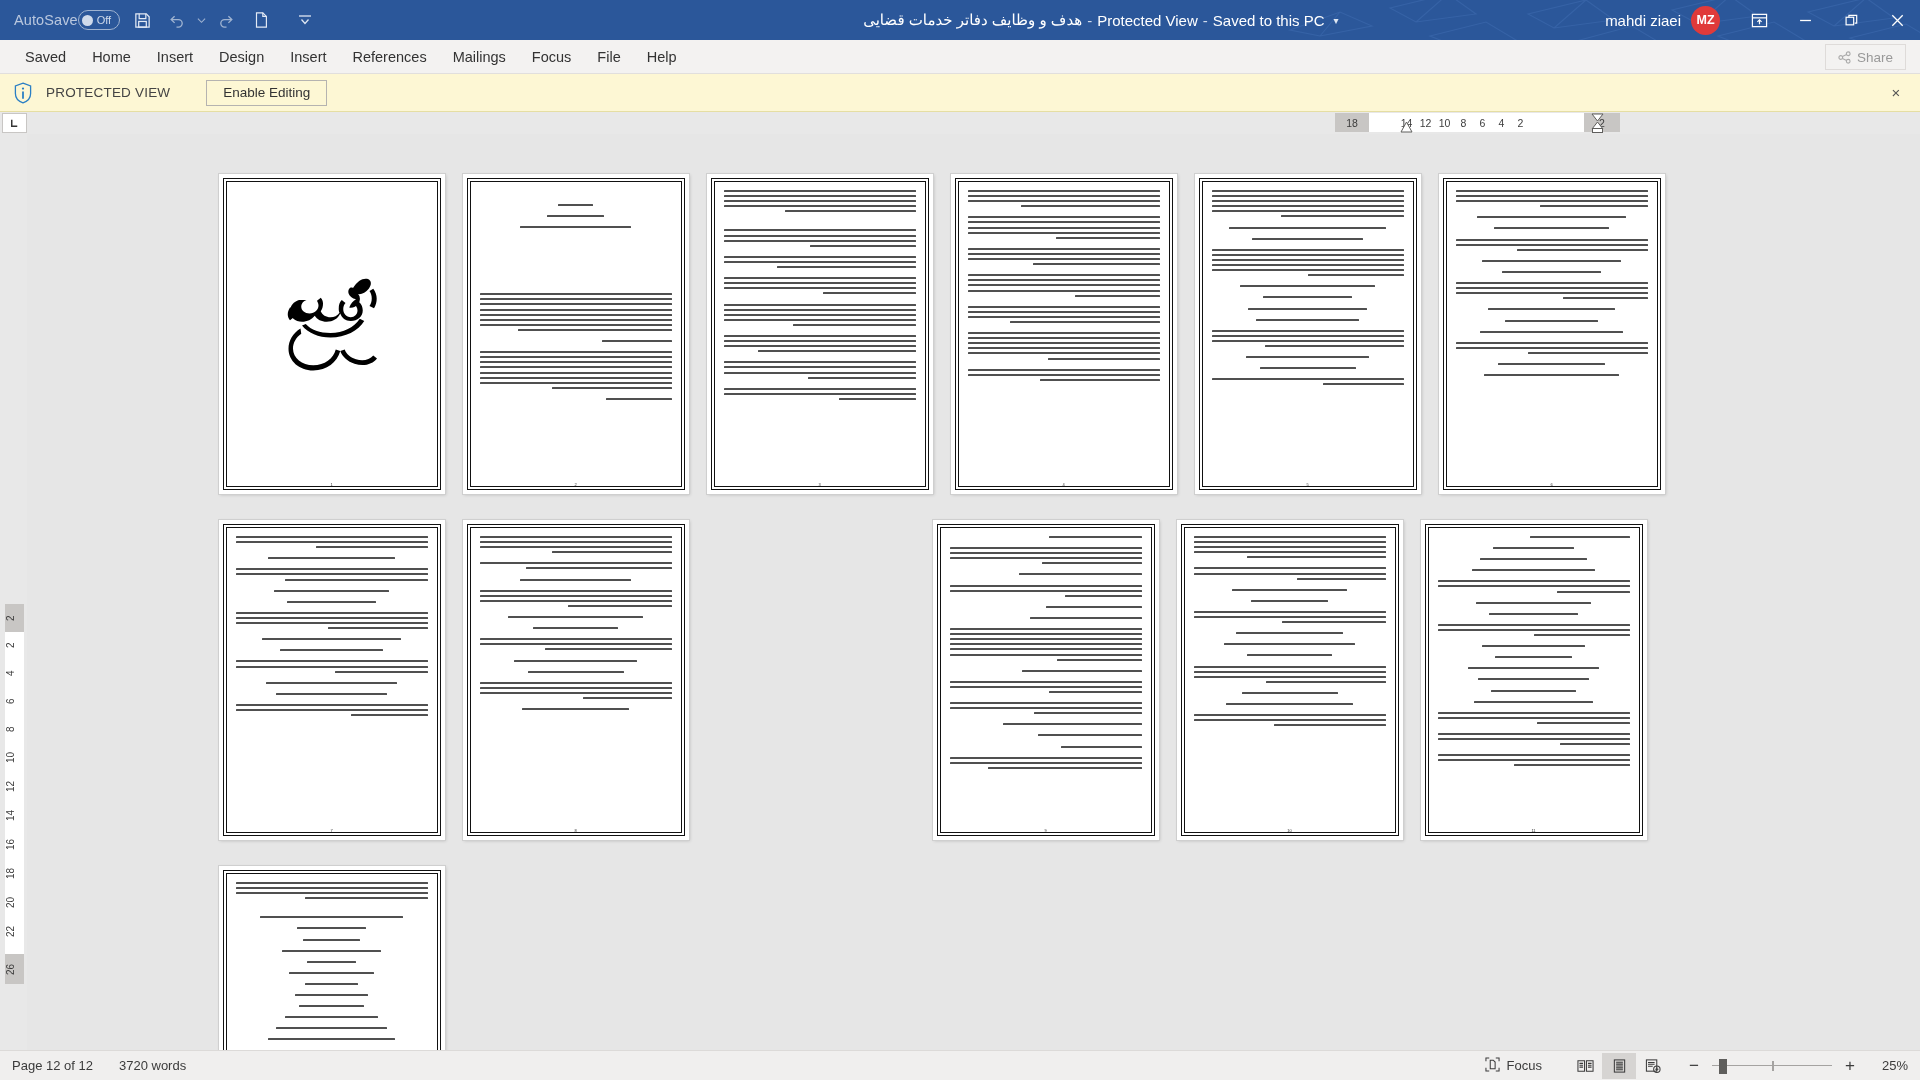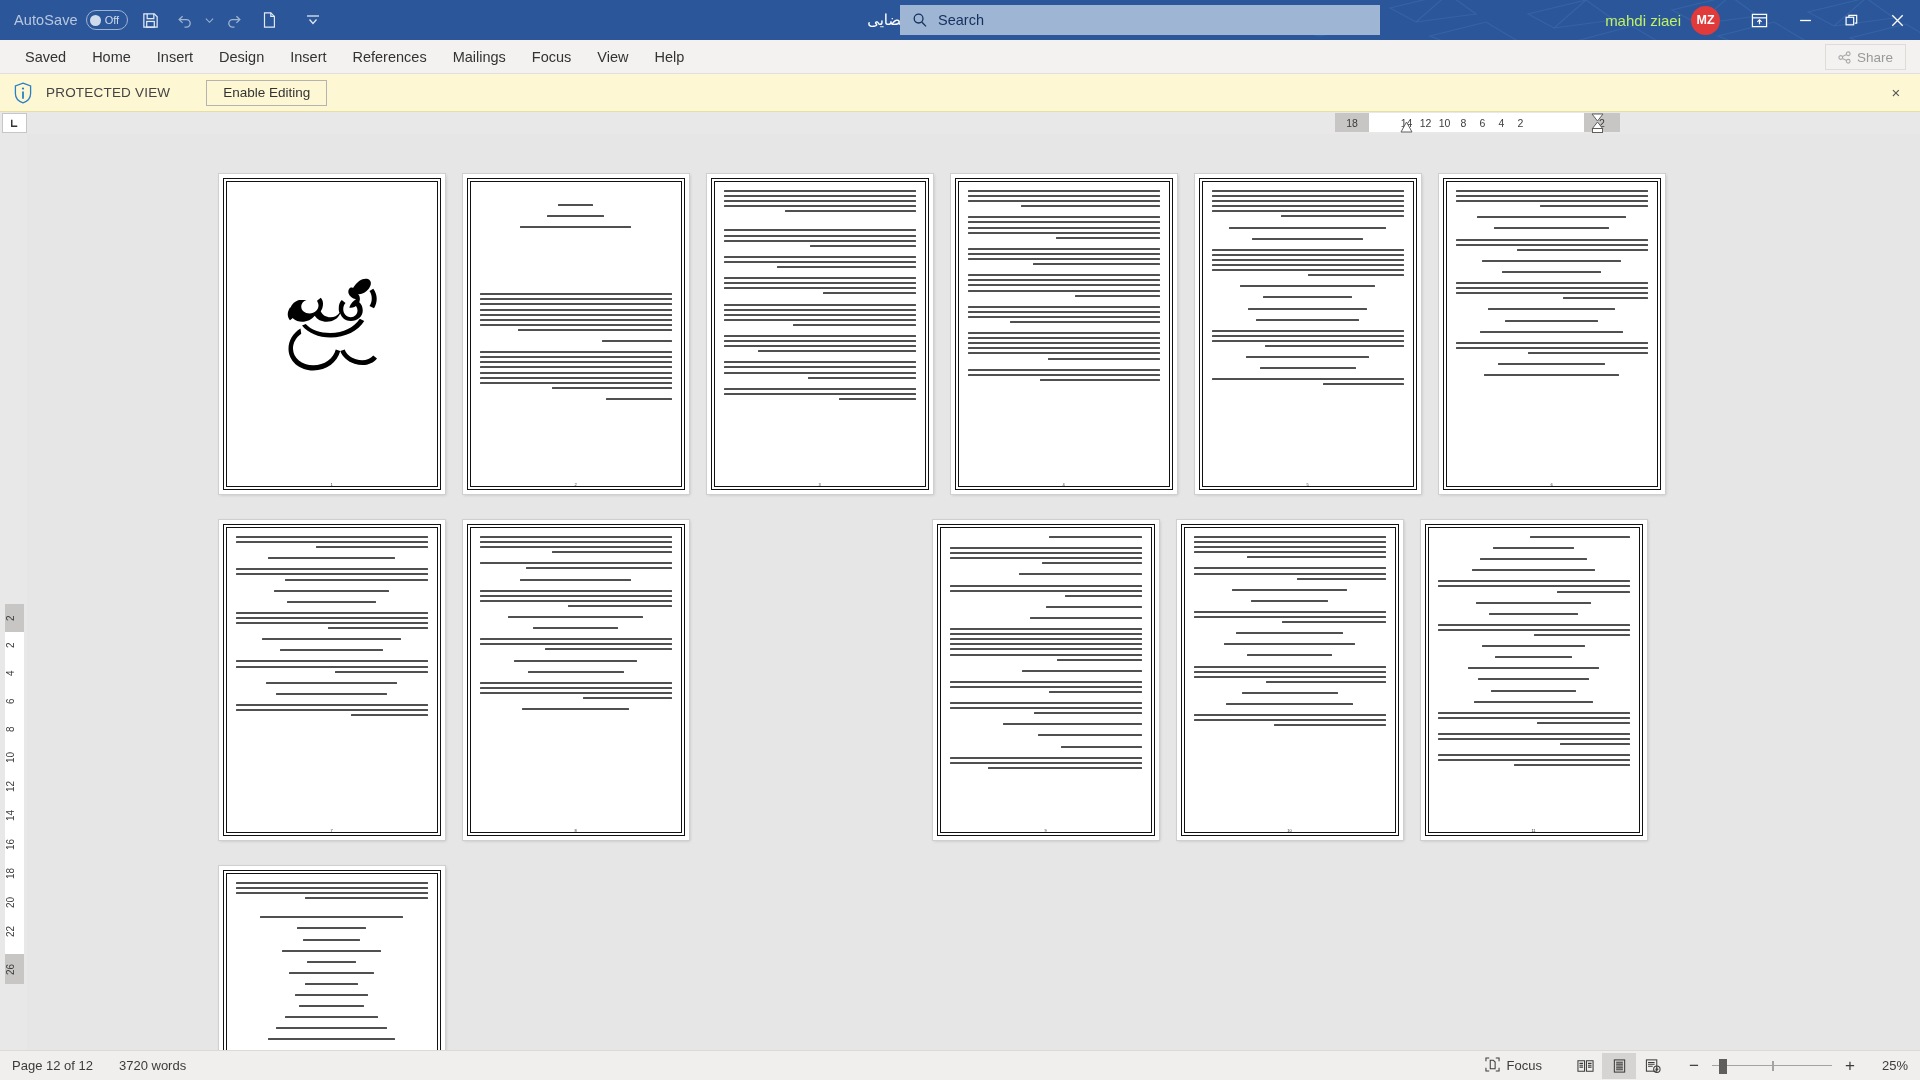--- a/index.html
+++ b/index.html
@@ -20,21 +20,21 @@
     position: relative;
     overflow: hidden;
     color: #fff;
   }
   .tb-decor {
     position: absolute; right: 0; top: 0; bottom: 0; width: 640px;
     pointer-events: none; opacity: .55;
   }
   .tb-left { display: flex; align-items: center; gap: 0; padding-left: 10px; z-index: 2; }
   .autosave {
-    display: flex; align-items: center; gap: 8px;
+    display: flex; align-items: center; gap: 0;
     font-size: 14.5px; color: #b9c7de; padding: 0 6px 0 4px;
     height: 28px;
   }
   .as-label { letter-spacing: .1px; }
   .as-toggle {
     width: 42px; height: 20px; border-radius: 10px;
     border: 1.5px solid #9fb3d1; background: transparent;
     display: flex; align-items: center; padding: 0 3px;
     font-size: 11px; color: #cfdaeb; gap: 4px;
   }
@@ -57,21 +57,21 @@
   .searchbox {
     position: absolute; left: 900px; top: 5px; width: 480px; height: 30px;
     background: #9fb5d4; display: flex; align-items: center; gap: 10px;
     padding: 0 12px; z-index: 3; color: #13305e; font-size: 14.5px;
   }
   .searchbox .sicon { display:flex; }
   .tb-right {
     position: absolute; right: 0; top: 0; height: 40px;
     display: flex; align-items: center; z-index: 3; gap: 0;
   }
-  .user-name { font-size: 15px; color: #bef264; margin-right: 10px; white-space: nowrap;}
+  .user-name { font-size: 15px; color: #ffffff; margin-right: 10px; white-space: nowrap;}
   .avatar {
     width: 29px; height: 29px; border-radius: 50%; background: #e03a3a;
     color: #fff; font-size: 12.5px; display: flex; align-items: center;
     justify-content: center; font-weight: 600; margin-right: 16px;
   }
   .ribbon-display, .win-btn {
     width: 46px; height: 40px; display: flex; align-items: center; justify-content: center;
     color: #fff;
   }
 
@@ -287,29 +287,20 @@
 
   <div class="title-text">
     <span class="title-rtl">هدف و وظایف دفاتر خدمات قضایی</span>
     <span class="title-sep">-</span>
     <span>Protected View</span>
     <span class="title-sep">-</span>
     <span>Saved to this PC</span>
     <span class="title-chev">▾</span>
   </div>
 
-  <div class="searchbox">
-    <span class="sicon">
-      <svg width="16" height="16" viewBox="0 0 16 16" fill="none" stroke="#13305e" stroke-width="1.3">
-        <circle cx="6.6" cy="6.6" r="4.4"></circle>
-          <path d="M10 10.2 L14 14.4"></path>
-      </svg>
-    </span>
-    <span>Search</span>
-  </div>
 
   <div class="tb-right">
     <span class="user-name">mahdi ziaei</span>
     <span class="avatar">MZ</span>
     <span class="ribbon-display">
       <svg width="17" height="17" viewBox="0 0 18 18" fill="none" stroke="#fff" stroke-width="1.3">
         <rect x="1.5" y="2.5" width="15" height="13"></rect>
           <path d="M1.5 6.2h15"></path>
         <path d="M9 13V8.4"></path>
           <path d="M6.8 10.4 9 8.2l2.2 2.2"></path>
@@ -336,21 +327,21 @@
 
 <div class="ribbon">
   <div class="tab">Saved</div>
   <div class="tab">Home</div>
   <div class="tab">Insert</div>
   <div class="tab">Design</div>
   <div class="tab">Insert</div>
   <div class="tab">References</div>
   <div class="tab">Mailings</div>
   <div class="tab">Focus</div>
-  <div class="tab">View</div>
+  <div class="tab">File</div>
   <div class="tab">Help</div>
   <div class="share-btn">
     <svg width="13" height="13" viewBox="0 0 14 14" fill="none" stroke="#aaa" stroke-width="1.2">
       <circle cx="11" cy="3" r="2"></circle>
         <circle cx="3" cy="7" r="2"></circle>
         <circle cx="11" cy="11" r="2"></circle>
       <path d="M4.8 6 9.2 3.9M4.8 8 9.2 10.1"></path>
     </svg>
     <span>Share</span>
   </div>

